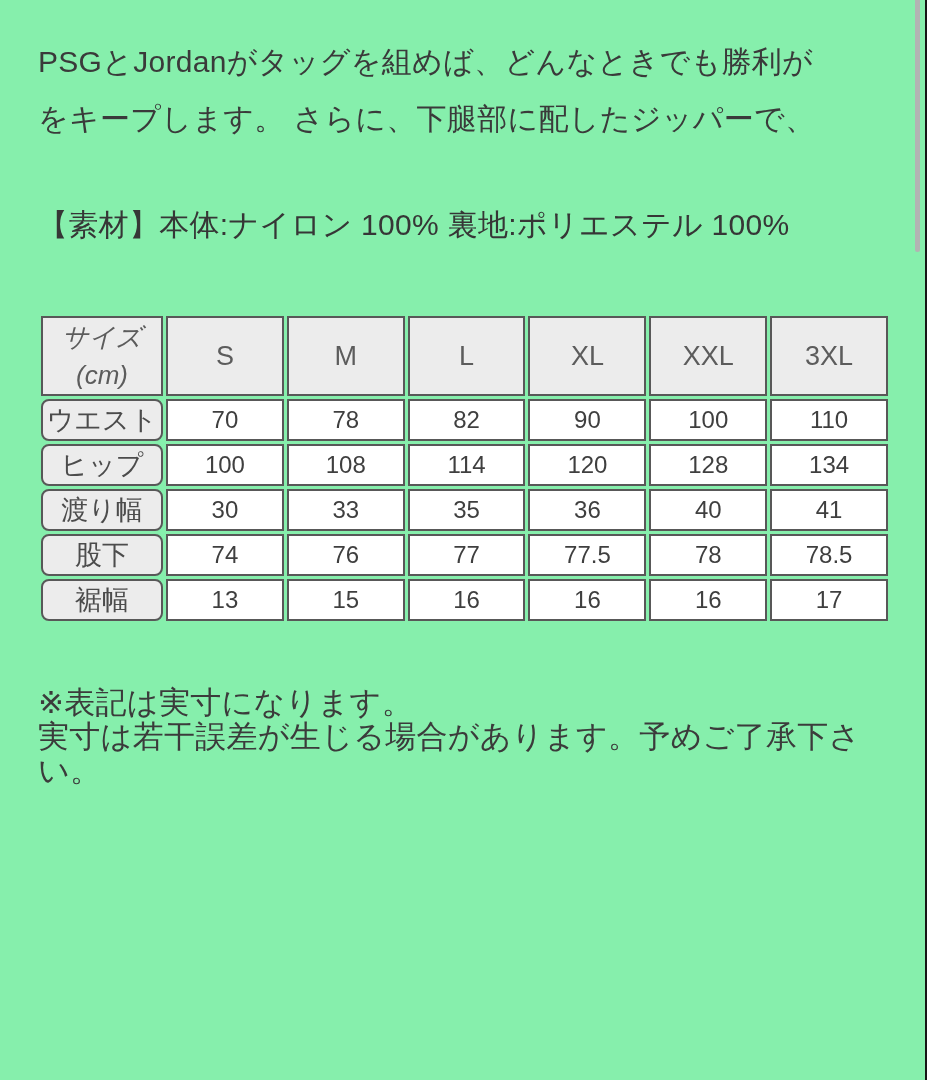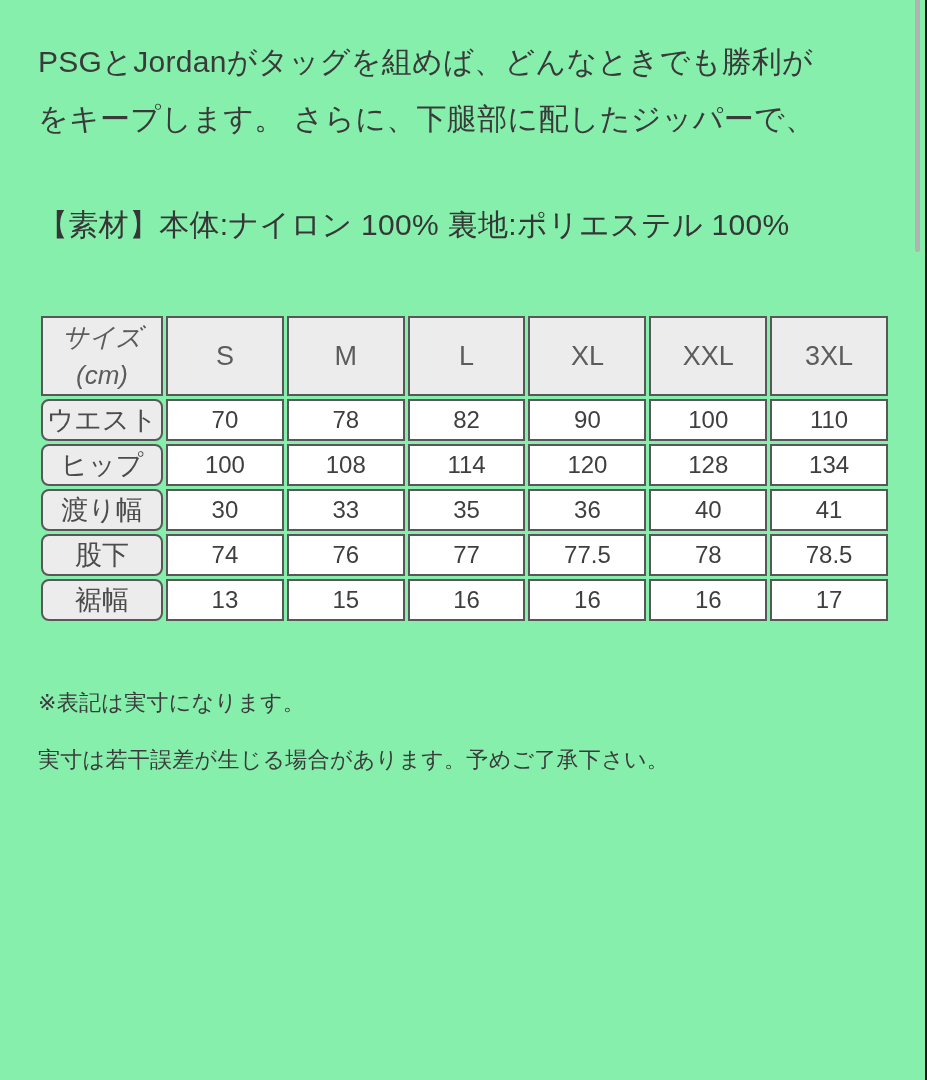--- a/index.html
+++ b/index.html
@@ -72,26 +72,26 @@
   }
   .size-table tbody td {
     background: #ffffff;
     color: #3f3f3f;
     font-size: 24px;
     height: 38px;
   }
   
   .notes {
     margin-top: 62px;
-    font-size: 22px;
+    font-size: 31px;
     color: #3b3b3b;
     letter-spacing: 0.3px;
   }
   .note-line { line-height: 34px; }
-  .note-line + .note-line { margin-top: 23px; }
+  .note-line + .note-line { }
   
   .scrollbar-thumb {
     position: absolute;
     top: -10px;
     right: 7px;
     width: 5px;
     height: 262px;
     border-radius: 3px;
     background: #b3b3b3;
   }

